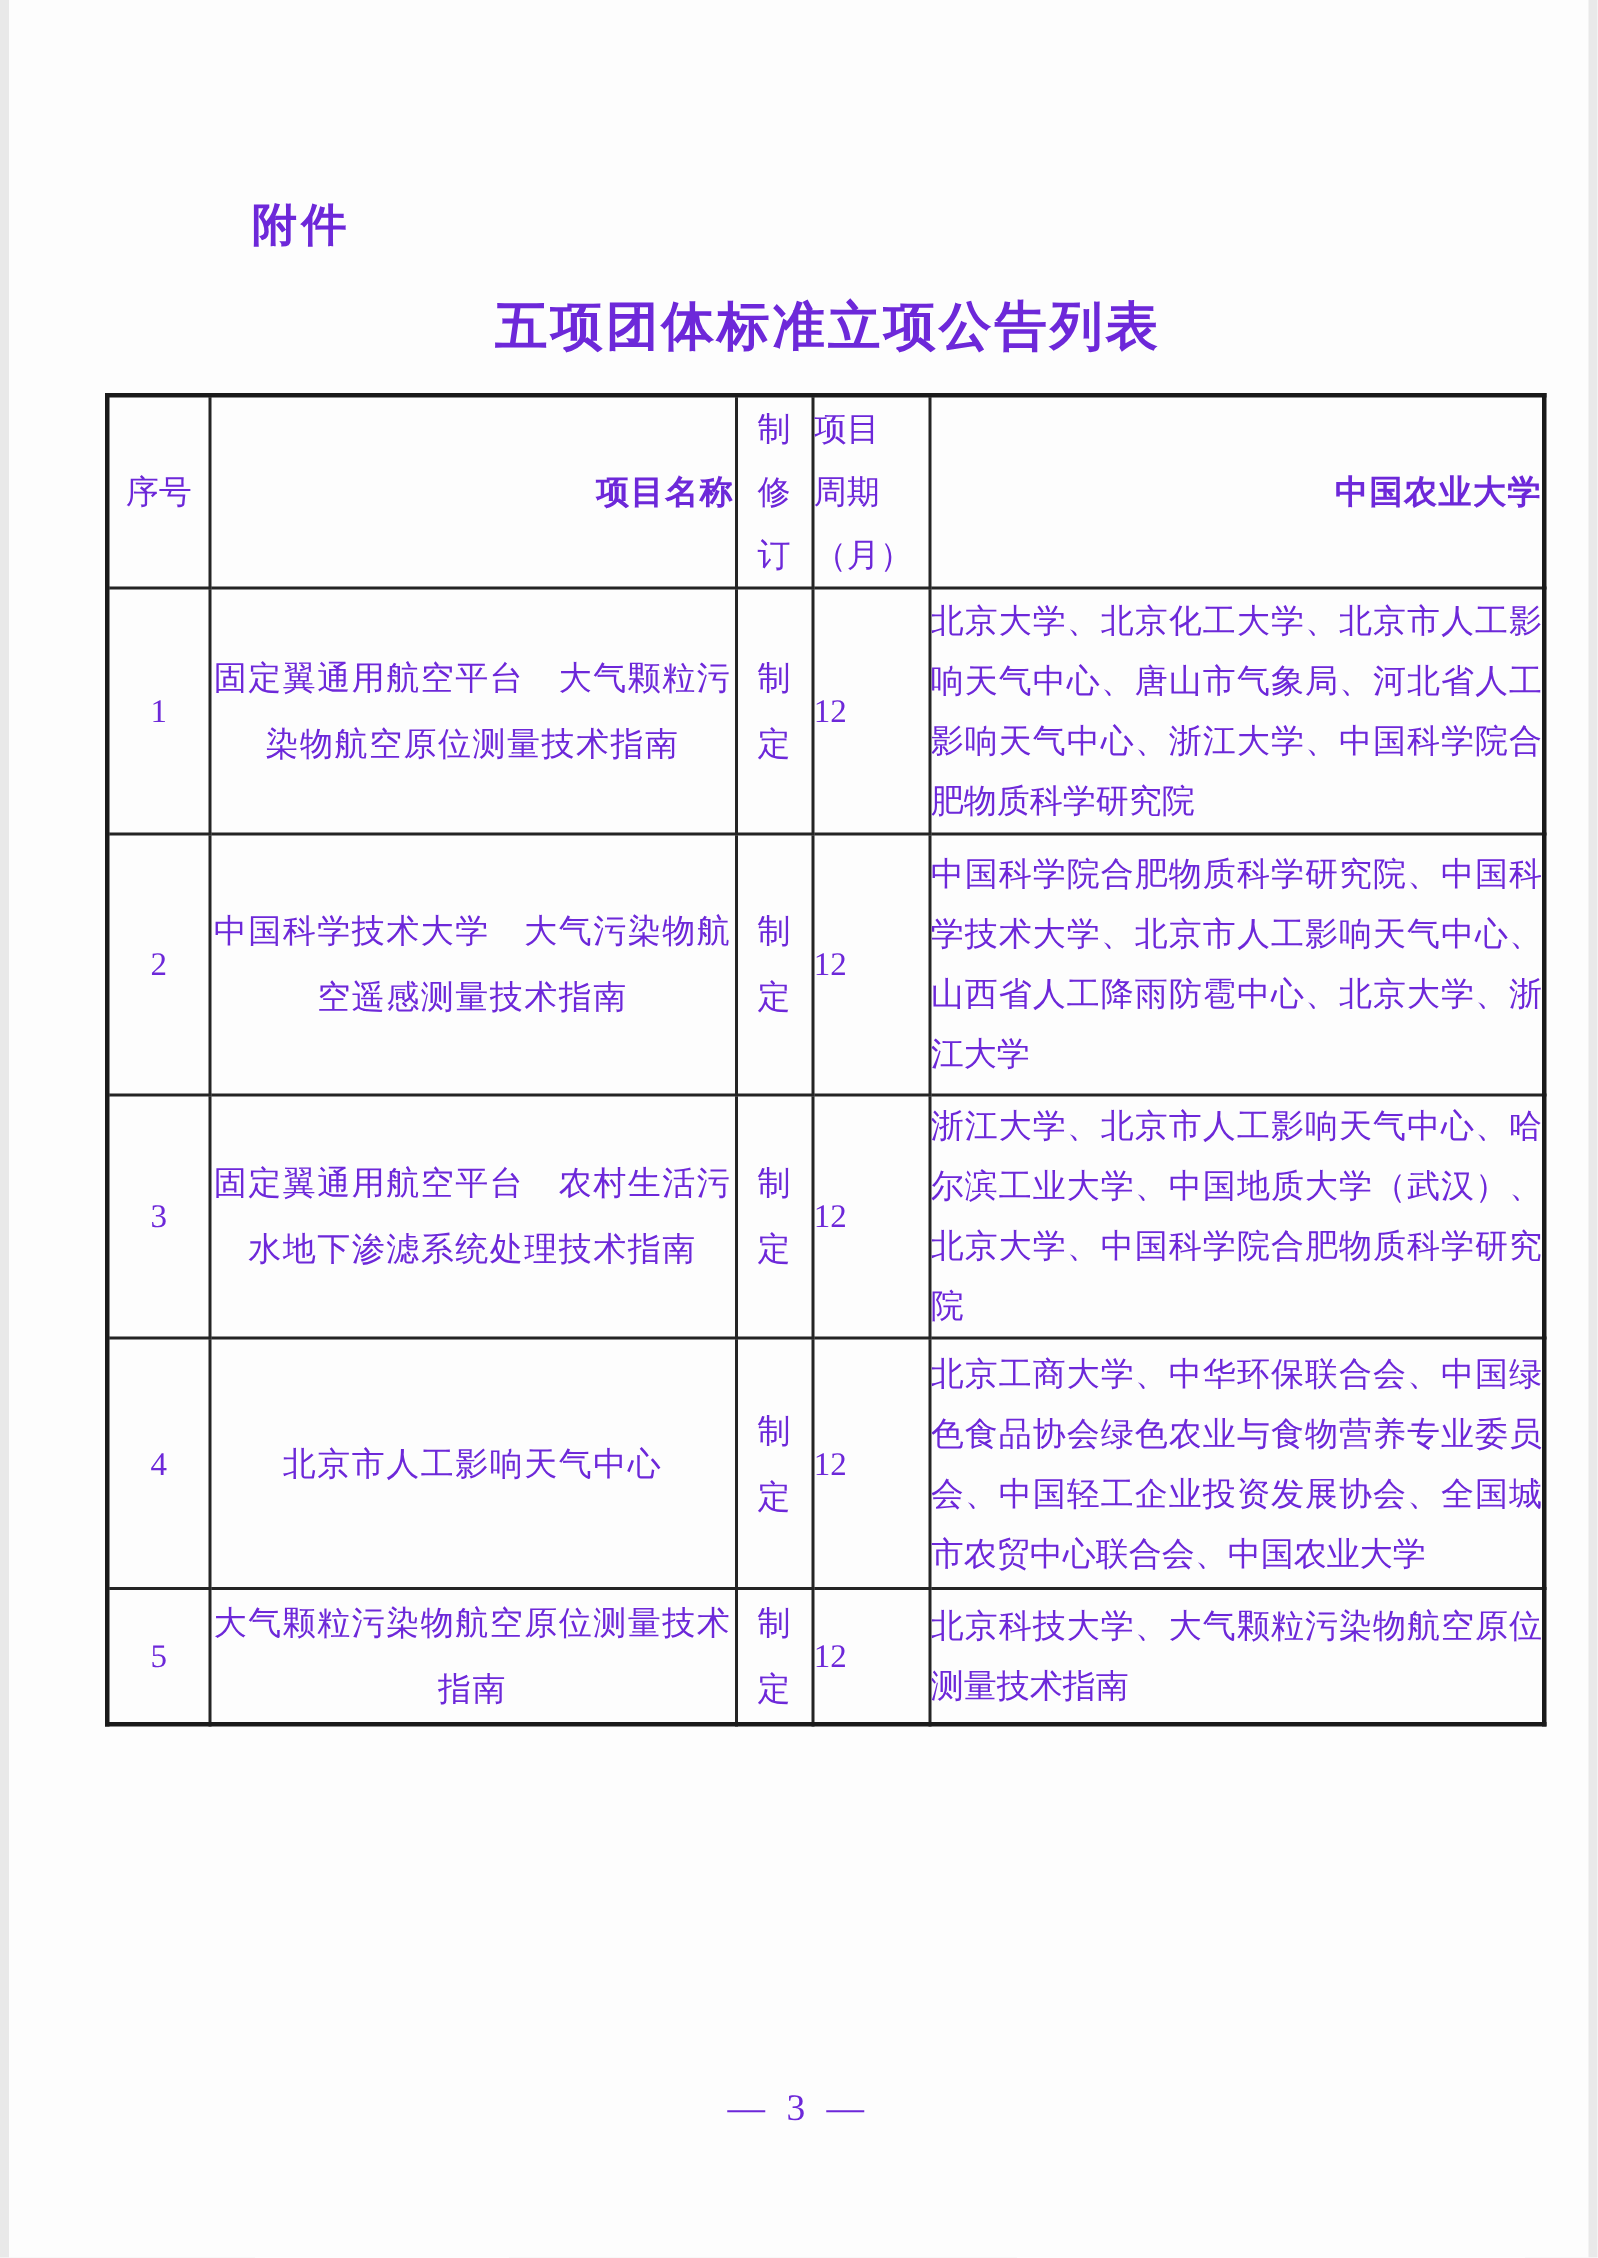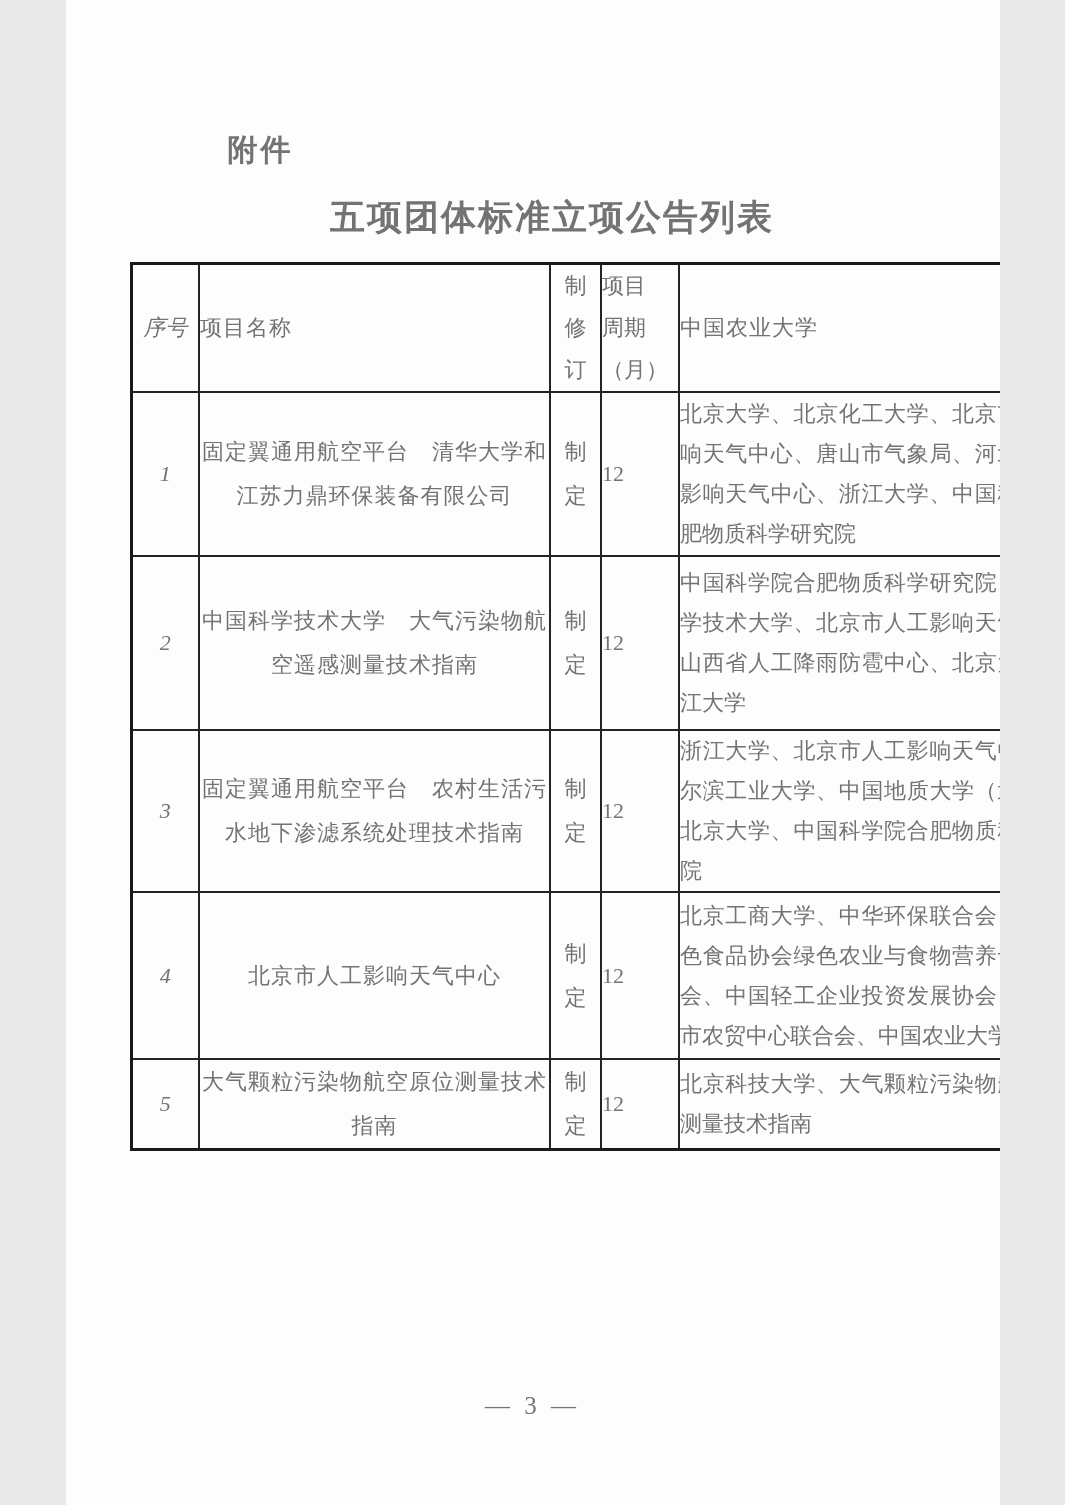--- a/index.html
+++ b/index.html
@@ -3,25 +3,25 @@
 <meta charset="utf-8">
 <style>
   * { box-sizing: border-box; }
   html, body { margin: 0; padding: 0; }
   body {
     background: #e9e9e9;
     font-family: "Liberation Serif", "DejaVu Serif", serif;
   }
   .page {
     position: relative;
-    width: 934px;
+    width: 1053px;
     height: 1505px;
     margin: 0 auto;
     background: #fdfdfd;
-    color: #737373;
+    color: #6d28d9;
     overflow: hidden;
   }
   .attachment {
     position: absolute;
     left: 162px;
     top: 130px;
     font-size: 30px;
     font-weight: bold;
     letter-spacing: 3px;
   }
@@ -55,40 +55,40 @@
     vertical-align: middle;
     padding: 0;
     overflow: hidden;
   }
   tr.h-row   { height: 128px; }
   tr.r-1     { height: 164px; }
   tr.r-2     { height: 174px; }
   tr.r-3     { height: 127px; }
   tr.r-4     { height: 167px; }
   tr.r-5     { height: 84px;  }
-  .c-index { text-align: center; font-style: italic; }
+  .c-index { text-align: center; }
   .c-name {
     text-align: center;
     padding: 0 8px;
     font-size: 21px;
     line-height: 44px;
     letter-spacing: 1px;
   }
   .c-rev { text-align: center; }
   .c-rev .stack div, .c-cycle .stack div { line-height: 44px; }
   .h-row .c-rev .stack div, .h-row .c-cycle .stack div { line-height: 42px; }
   .c-cycle { text-align: left; }
   .c-units {
     text-align: justify;
     text-justify: inter-character;
     padding: 0 9px;
     font-size: 21px;
     line-height: 40px;
   }
-  .h-row .c-name, .h-row .c-units { text-align: left; font-size: 22px; letter-spacing: 1px; }
+  .h-row .c-name, .h-row .c-units { text-align: right; font-size: 22px; letter-spacing: 1px; font-weight: bold; }
   .footer {
     position: absolute;
     left: 0;
     right: 0;
     top: 1392px;
     text-align: center;
     font-size: 25px;
     letter-spacing: 4px;
   }
 </style>
@@ -126,21 +126,21 @@
                 <div>项目</div>
                 <div>周期</div>
                 <div>（月）</div>
               </div>
             </th>
           <th class="c-units">中国农业大学</th>
         </tr>
 
         <tr class="r-1">
           <td class="c-index">1</td>
-          <td class="c-name">固定翼通用航空平台　清华大学和江苏力鼎环保装备有限公司</td>
+          <td class="c-name">固定翼通用航空平台　大气颗粒污染物航空原位测量技术指南</td>
           <td class="c-rev">
               <div class="stack">
                 <div>制</div>
                 <div>定</div>
               </div>
             </td>
           <td class="c-cycle">12</td>
           <td class="c-units">北京大学、北京化工大学、北京市人工影响天气中心、唐山市气象局、河北省人工影响天气中心、浙江大学、中国科学院合肥物质科学研究院</td>
         </tr>
 

